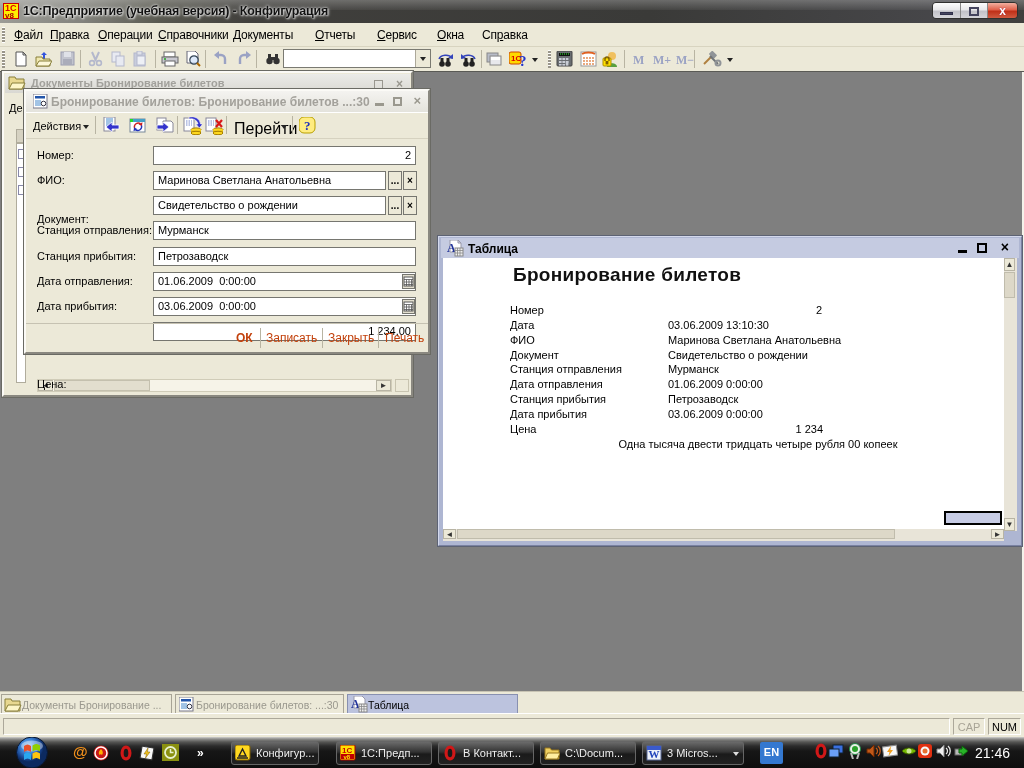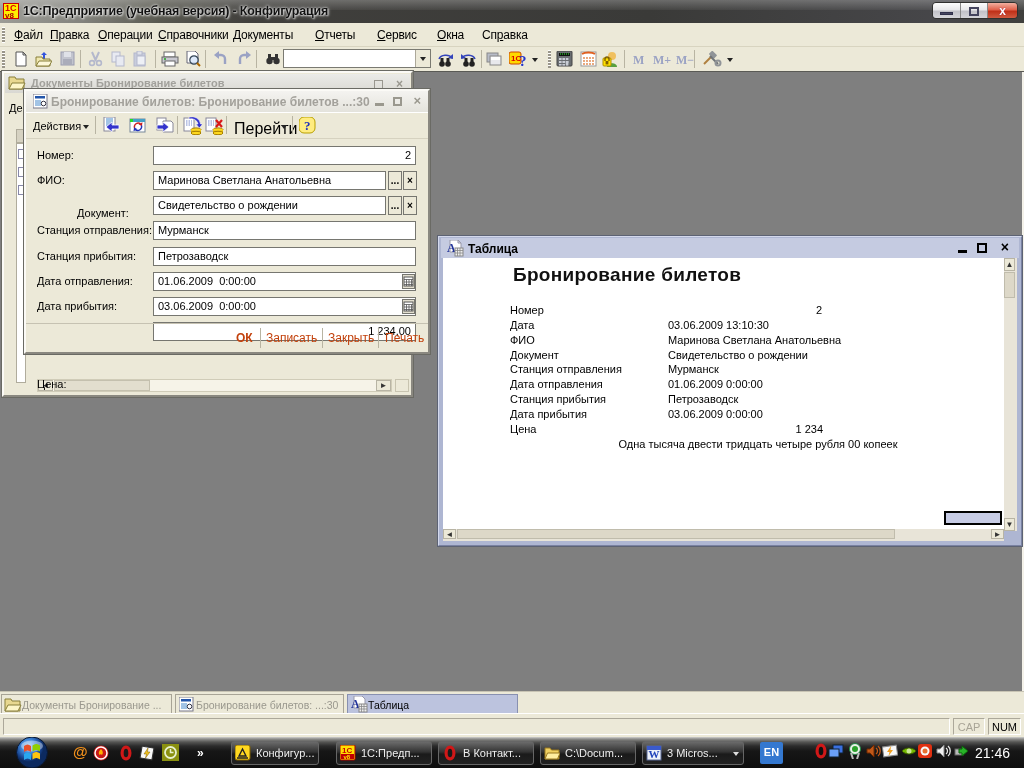--- a/index.html
+++ b/index.html
@@ -419,21 +419,21 @@
           <text x="5" y="12.5" font-family="Liberation Serif" font-size="13" font-weight="bold" fill="#2233bb">?</text>
         </svg>
       </div>
   </div>
   <div class="flabel" style="top:58px;">Номер:</div>
   <div class="finput" style="top:55px; width:263px; text-align:right;">2</div>
   <div class="flabel" style="top:83px;">ФИО:</div>
   <div class="finput" style="top:80px; width:233px;">Маринова Светлана Анатольевна</div>
   <div class="fbtn" style="top:80px; left:362px;">...</div>
   <div class="fbtn" style="top:80px; left:377px;">×</div>
-  <div class="flabel" style="top:116px;margin-left:40px;">Документ:</div>
+  <div class="flabel" style="top:122px;">Документ:</div>
   <div class="finput" style="top:105px; width:233px;">Свидетельство о рождении</div>
   <div class="fbtn" style="top:105px; left:362px;">...</div>
   <div class="fbtn" style="top:105px; left:377px;">×</div>
   <div class="flabel" style="top:133px;">Станция отправления:</div>
   <div class="finput" style="top:130px; width:263px;">Мурманск</div>
   <div class="flabel" style="top:159px;">Станция прибытия:</div>
   <div class="finput" style="top:156px; width:263px;">Петрозаводск</div>
   <div class="flabel" style="top:184px;">Дата отправления:</div>
   <div class="finput" style="top:181px; width:263px;">01.06.2009&nbsp;&nbsp;0:00:00</div>
   <div class="fbtn" style="top:183px; left:376px; width:13px; height:15px; background:#e4e0d0;">

